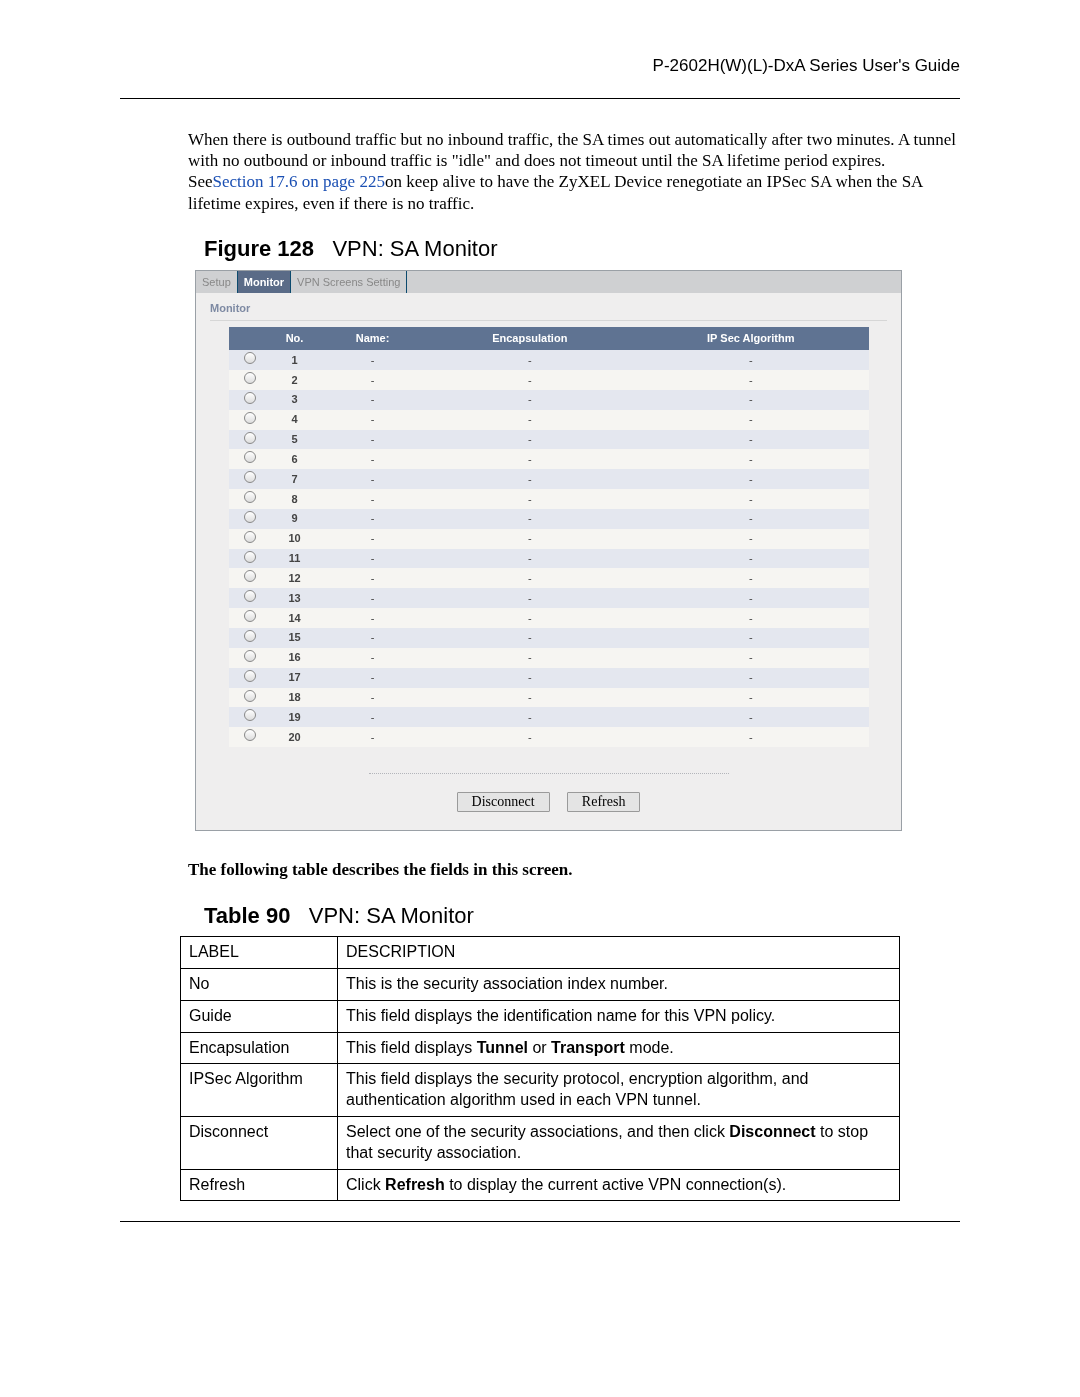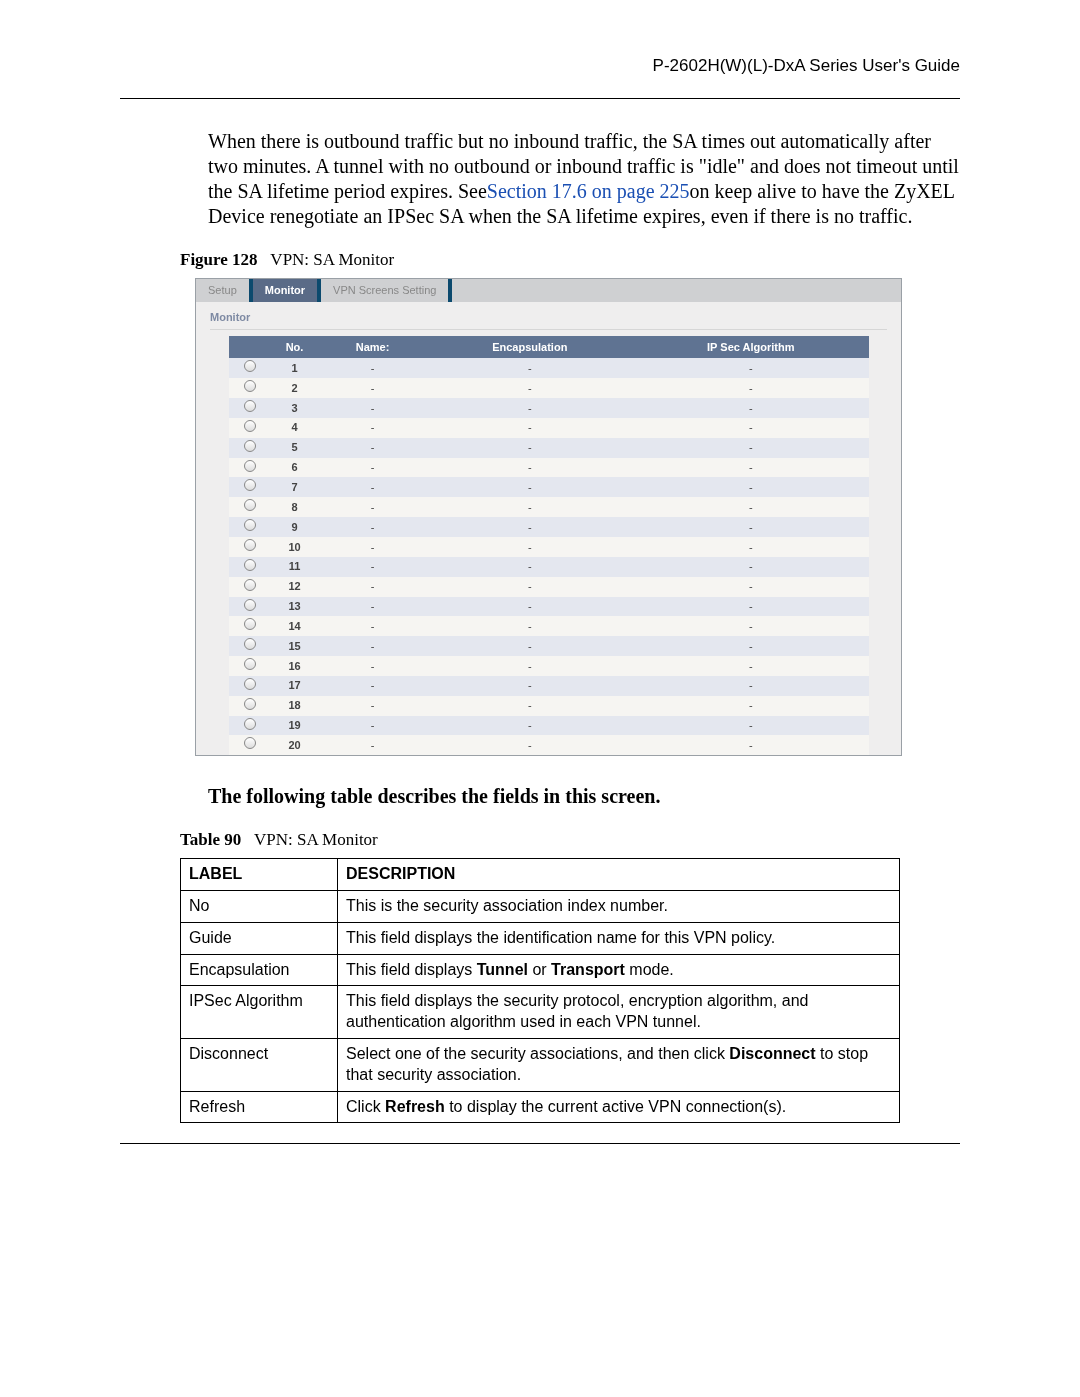--- a/index.html
+++ b/index.html
@@ -28,52 +28,52 @@
     border: 0;
     border-top: 1.5px solid #000;
     margin: 0 0 30px 0;
   }
   .rule-bottom {
     border: 0;
     border-top: 1.5px solid #000;
     margin: 20px 0 6px 0;
   }
   .body-para {
-    font-size: 20px;
+    font-size: 17px;
     line-height: 1.25;
-    margin: 10px 0 20px 88px;
+    margin: 10px 0 20px 68px;
   }
   .body-para a, .link {
     color: #1a4fb3;
     text-decoration: none;
   }
   .caption {
-    font-family: Liberation Serif, serif;
-    font-size: 17px;
-    margin: 10px 0 6px 60px;
+    font-family: Liberation Sans, sans-serif;
+    font-size: 22px;
+    margin: 10px 0 6px 84px;
   }
   .caption b { font-weight: bold; }
 
   
   .ui-shot {
     margin-left: 75px;
     width: 705px;
     border: 1px solid #9aa0a6;
     background: #efeeee;
     font-family: Verdana, Tahoma, sans-serif;
     color: #555;
   }
   .ui-tabs {
     display: flex;
     background: #cfd0d2;
     font-size: 11px;
   }
   .ui-tab {
-    padding: 4px 12px;
-    border-right: 4px solid #0c4a6e;
+    padding: 4px 6px;
+    border-right: 1px solid #0c4a6e;
     color: #888;
   }
   .ui-tab.sel {
     background: #5a6b87;
     color: #fff;
     font-weight: bold;
   }
   .ui-sub {
     font-size: 11px;
     color: #7e8aa3;
@@ -143,21 +143,21 @@
     font-size: 16px;
     line-height: 1.3;
   }
   .desc-table th, .desc-table td {
     border: 1px solid #000;
     padding: 5px 8px;
     vertical-align: top;
     text-align: left;
   }
   .desc-table th {
-    font-weight: bold;
+    font-weight: normal;
   }
   .desc-table .lbl-col { width: 140px; }
 
   .footer {
     font-family: Arial, Helvetica, sans-serif;
     font-size: 17px;
     display: flex;
     justify-content: space-between;
   }
 </style>
@@ -333,20 +333,25 @@
           <tr class="even">
             <td class="radio"><span class="radio-dot"></span></td>
             <td class="no">20</td>
             <td>-</td>
             <td>-</td>
             <td>-</td>
           </tr>
         </tbody>
     </table>
 
+    <div class="ui-buttons">
+      <span class="dotted"></span><br>
+      <button class="ui-btn">Disconnect</button>
+      <button class="ui-btn">Refresh</button>
+    </div>
   </div>
 
   <p class="body-para" style="margin-top:28px;font-weight:bold;">The following table describes the fields in this screen.</p>
 
   <div class="caption">
     <b>Table 90</b>&nbsp;&nbsp;&nbsp;<span>VPN: SA Monitor</span>
   </div>
 
   <table class="desc-table">
     <thead>

